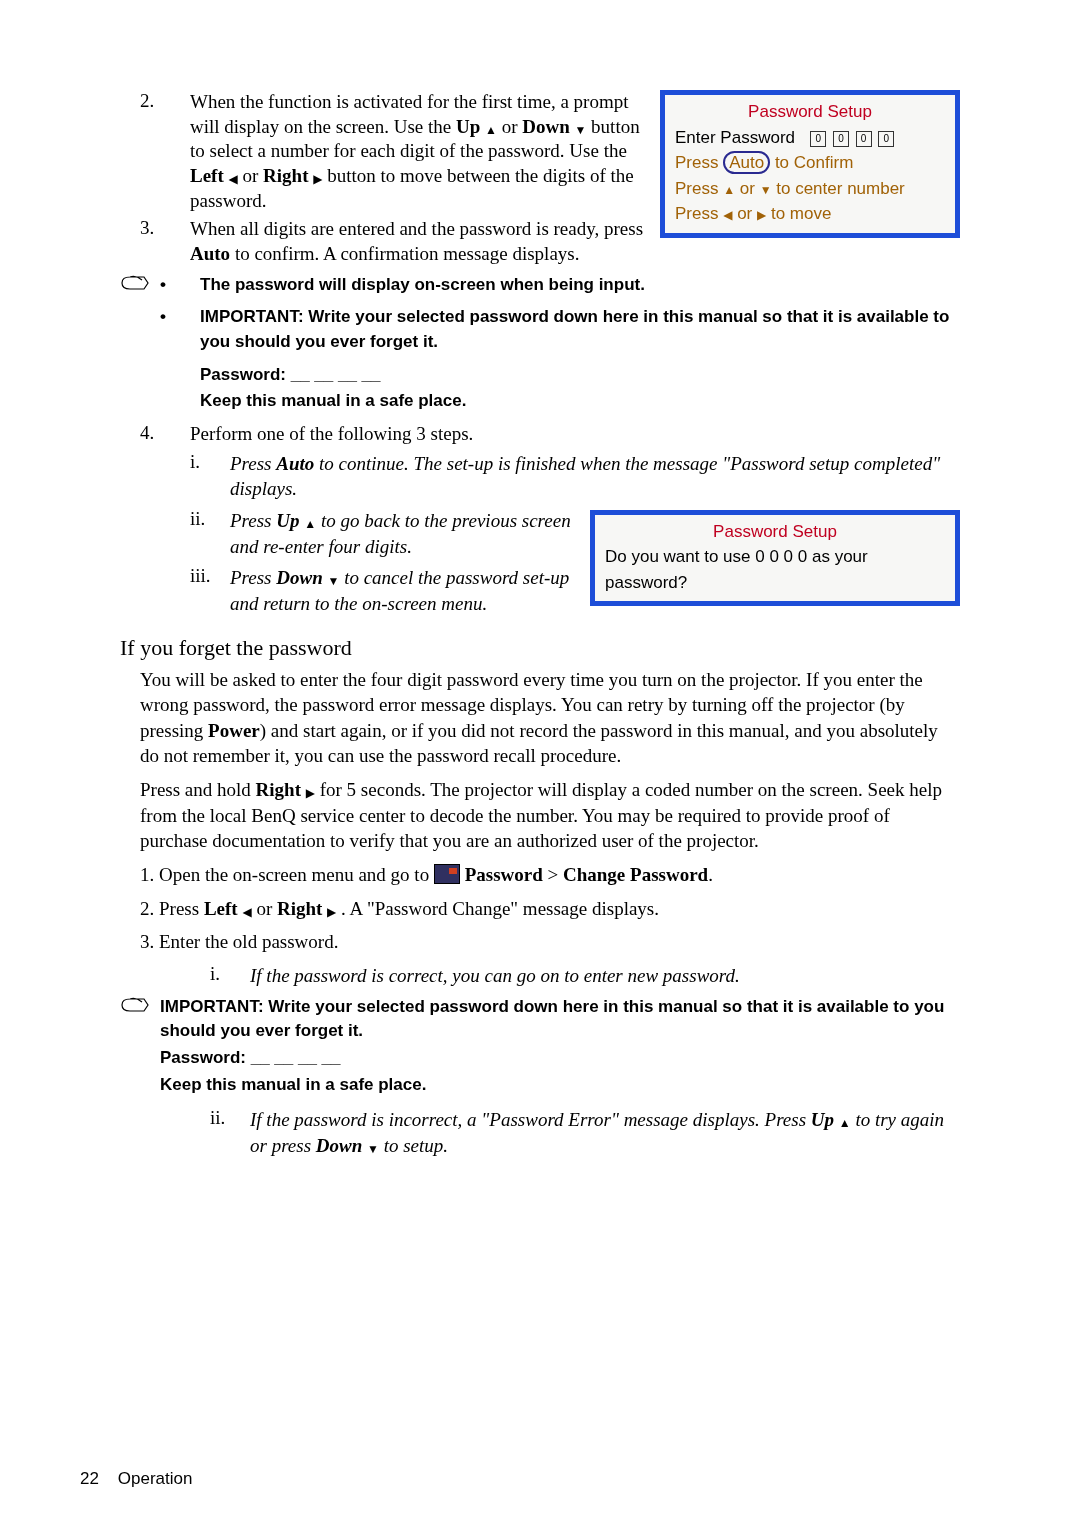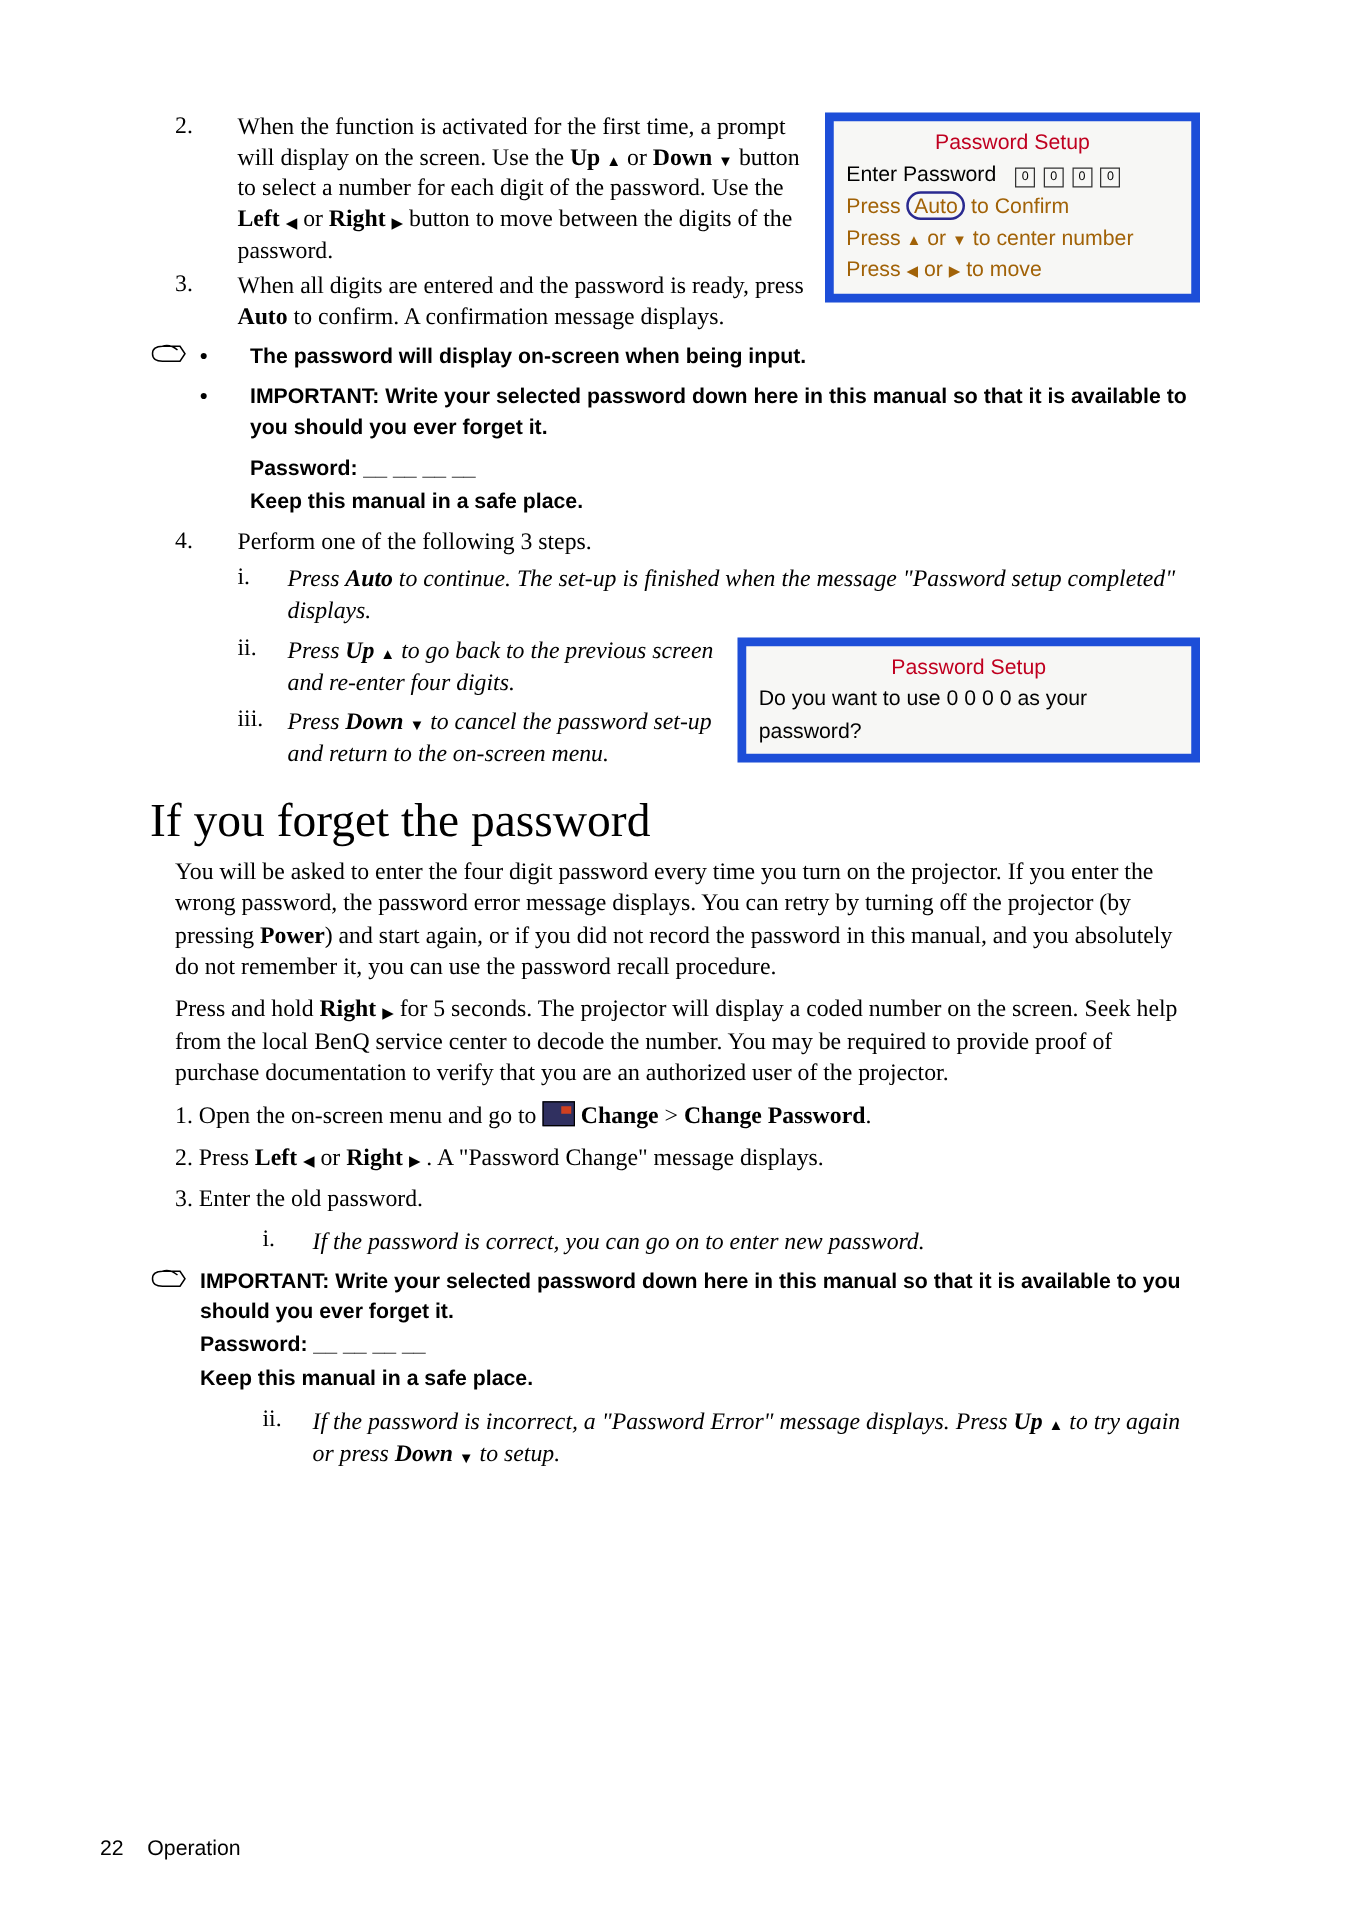--- a/index.html
+++ b/index.html
@@ -45,21 +45,21 @@
     text-align: left;
   }
   .sub-ol-text {
     flex: 1;
     font-size: 19px;
     line-height: 1.35;
     font-style: italic;
   }
   .bold { font-weight: bold; }
   .osd-box {
-    border: 7px solid #1d4ed8;
+    border: 5px solid #1d4ed8;
     background: #f7f7f5;
     font-family: Arial, Helvetica, sans-serif;
     font-size: 17px;
     line-height: 1.5;
     padding: 4px 10px 6px 10px;
     box-sizing: border-box;
   }
   .osd1 {
     float: right;
     width: 300px;
@@ -111,21 +111,21 @@
     flex-shrink: 0;
     text-align: left;
     font-size: 17px;
   }
   .note-text {
     flex: 1;
   }
   h2.section {
     font-family: Georgia, "Times New Roman", serif;
     font-weight: normal;
-    font-size: 38px;
+    font-size: 22px;
     margin: 18px 0 6px 0;
     clear: both;
   }
   .body-p {
     font-size: 19px;
     line-height: 1.35;
     margin: 0 0 8px 20px;
   }
   .inline-icon {
     display: inline-block;
@@ -275,21 +275,21 @@
 
   <p class="body-p">
     <span>Press and hold </span><span class="bold">Right</span>
     <span class="inline-icon tri">▶</span><span> for 5 seconds. The projector will display a coded number on the screen. Seek help from the local BenQ service center to decode the number. You may be required to provide proof of purchase documentation to verify that you are an authorized user of the projector.</span>
   </p>
 
 
   <p class="body-p">
     <span>1. Open the on-screen menu and go to </span>
     <span class="setting-icon"></span>
-    <span class="bold"> Change</span><span> &gt; </span><span class="bold">Change Password</span><span>.</span>
+    <span class="bold"> Password</span><span> &gt; </span><span class="bold">Change Password</span><span>.</span>
   </p>
 
   <p class="body-p">
     <span>2. Press </span><span class="bold">Left</span>
     <span class="inline-icon tri">◀</span><span> or </span><span class="bold">Right</span>
     <span class="inline-icon tri">▶</span><span> . A "Password Change" message displays.</span>
   </p>
 
   <p class="body-p">3. Enter the old password.</p>
 

